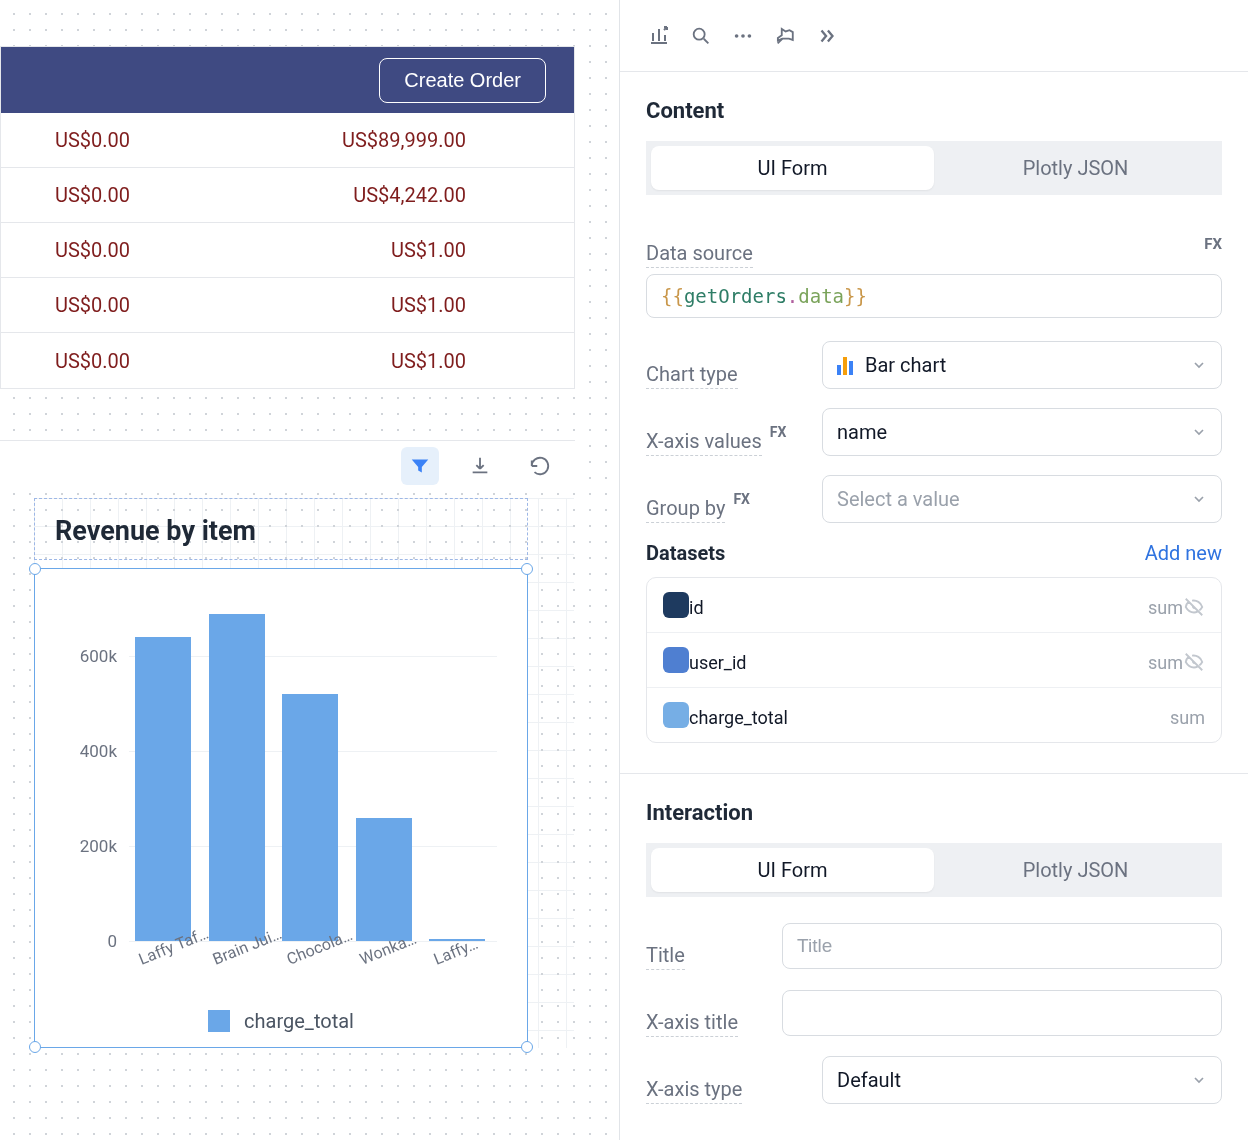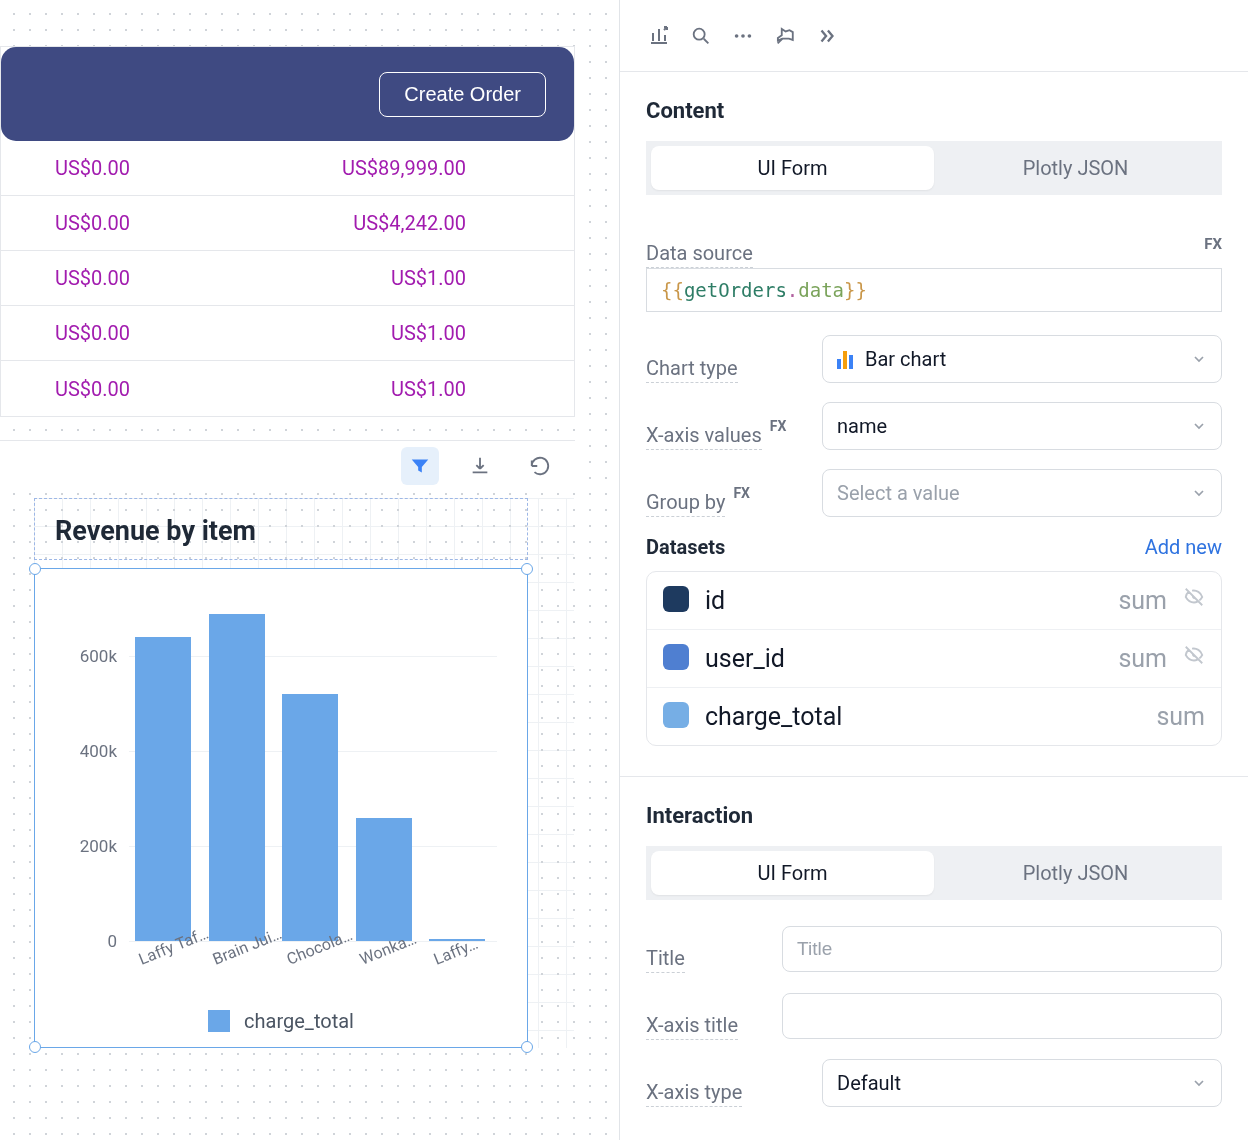--- a/index.html
+++ b/index.html
@@ -19,34 +19,34 @@
     background-position: 6px 6px;
   }
   .left-pane::after{
     content:""; position:absolute; right:0; top:0; bottom:0; width:1px; background:#e1e4e8;
   }
   .canvas-panel{
     position:absolute; left:0; top:46px; right:45px; background:#fff;
     border:1px solid #e5e7eb;
   }
   .top-header{
-    background:#3f4a82; color:#fff; height:94px;
+    background:#3f4a82; color:#fff; height:66px;
     display:flex; justify-content:flex-end; align-items:center;
-    padding:0 28px; position:relative;border-radius:15px;
+    padding:0 28px; position:relative;
   }
   .create-order{
     border:1.5px solid #fff; border-radius:8px;
     background:transparent; color:#fff; font-size:20px;
     padding:10px 24px; line-height:1.15; text-align:center;
     cursor:pointer;
   }
   .data-table{ width:100%; }
   .data-row{
     display:flex; border-bottom:1px solid #e5e7eb; height:55px;
-    align-items:center; font-size:20px; color:#a21caf;
+    align-items:center; font-size:20px; color:#7f1d1d;
   }
   .data-row.last{ border-bottom:none; }
   .cell-a{ width:260px; padding-left:54px; }
   .cell-b{ flex:1; padding-right:108px; text-align:right; }
   .table-toolbar{
     position:absolute; left:0; right:45px; top:440px;
     height:50px; background:#fff; border-top:1px solid #e5e7eb;
     display:flex; justify-content:flex-end; align-items:center; gap:22px;
     padding-right:16px;
   }
@@ -114,37 +114,37 @@
   .field-label{ font-size:20px; color:#6b7280; border-bottom:1px dashed #cbd0d6; padding-bottom:2px;margin-top:22px;}
   .field-label-wrap{ width:160px; display:flex; align-items:center; gap:8px;}
   .fx-badge{ font-size:14px; font-weight:700; color:#6b7280;}
   .fx-right{ margin-left:auto; font-size:15px; font-weight:700; color:#6b7280; }
   .rp-input{
     width:100%; height:46px; border:1px solid #d8dce1; border-radius:8px; background:#fff;
     font-size:19px; padding:0 14px; color:#111827;
   }
   .rp-input::placeholder{ color:#9aa1ab;}
   .code-box{
-    width:100%; border:1px solid #d8dce1; border-radius:0; background:#fff;
+    width:100%; border:1px solid #d8dce1; border-radius:8px; background:#fff;
     font-family:ui-monospace,Menlo,monospace; font-size:19px; padding:10px 14px;
-    margin-bottom:22px;
+    margin-top:6px; margin-bottom:22px;
   }
   .tok-brace{ color:#c9974a;} .tok-a{ color:#2e7d66;} .tok-dot{ color:#b05f9e;} .tok-b{ color:#7aa35a;}
   .select-box{
     flex:1; height:48px; border:1px solid #d8dce1; border-radius:8px; background:#fff;
     display:flex; align-items:center; padding:0 14px; justify-content:space-between;
     font-size:20px; color:#111827; cursor:pointer;
   }
   .select-box.placeholder{ color:#9aa1ab;}
   .chev{ color:#9aa1ab;}
   .datasets-head{ display:flex; justify-content:space-between; align-items:center; margin:10px 0 12px 0;}
   .datasets-head h4{ font-size:20px; font-weight:700;}
   .add-new{ color:#2f73e0; font-size:20px; cursor:pointer;}
   .datasets-box{ border:1px solid #e5e7eb; border-radius:10px; overflow:hidden; margin-bottom:30px;}
-  .ds-row{ display:flex; align-items:flex-start; padding:14px 16px; gap:16px; border-top:1px solid #eef0f3; font-size:25px; cursor:pointer;}
+  .ds-row{ display:flex; align-items:flex-end; padding:14px 16px; gap:0; border-top:1px solid #eef0f3; font-size:18px; cursor:pointer;}
   .ds-row:first-child{ border-top:none;}
   .ds-swatch{ width:26px; height:26px; border-radius:6px;}
   .ds-name{ flex:1; color:#111827;}
   .ds-agg{ color:#9aa1ab;}
   .eye-off{ color:#c2c7ce;}
   .interaction-section{ border-top:1px solid #e5e7eb; margin:0 -26px; padding:26px 26px 0 26px;}
   svg{ display:block;}
   .bar-chart-icon{ display:flex; gap:2px; align-items:flex-end; height:20px;}
   .bar-chart-icon span{ width:4px; display:block;}
 </style>

